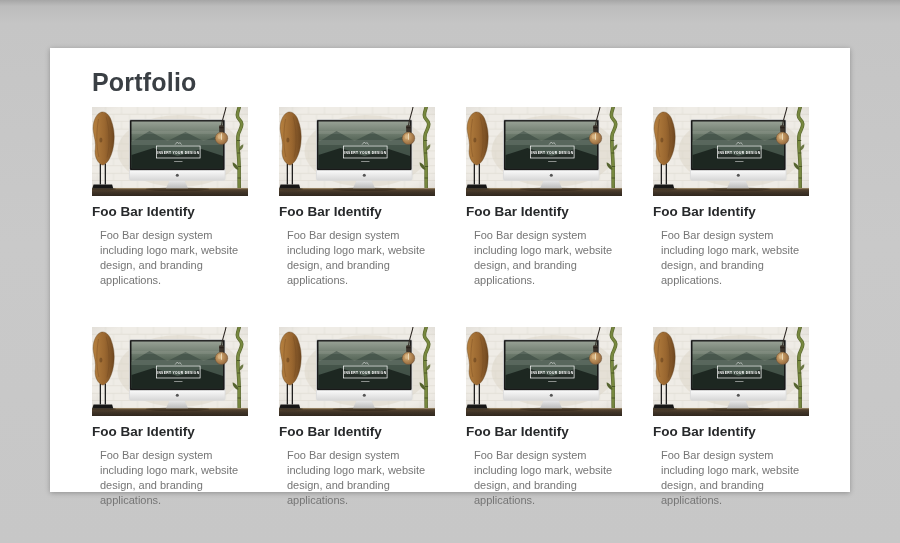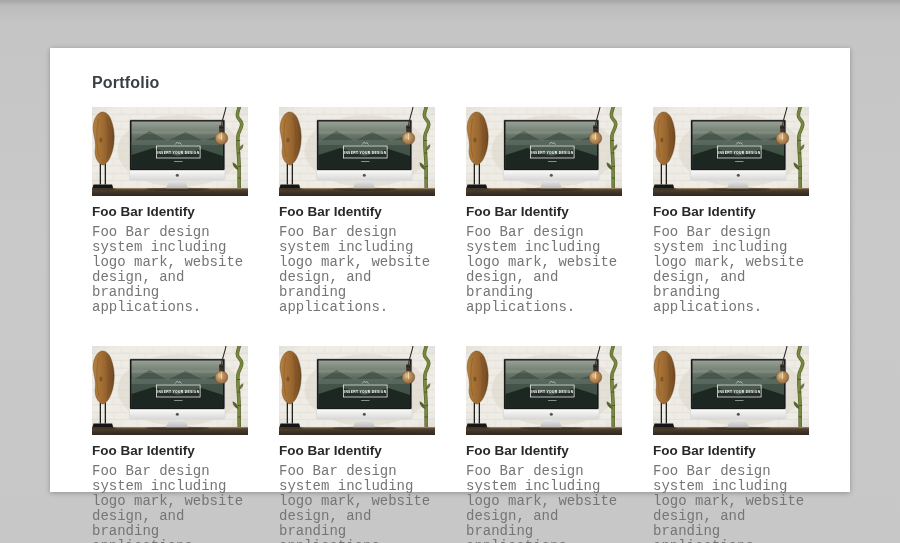--- a/index.html
+++ b/index.html
@@ -20,21 +20,21 @@
     top: 48px;
     width: 800px;
     height: 444px;
     background: #ffffff;
     box-shadow: 0 1px 5px rgba(0,0,0,0.28);
     box-sizing: border-box;
     padding: 22px 41px 0 42px;
   }
   .page-title {
     margin: 0 0 12px 0;
-    font-size: 16px;
+    font-size: 25px;
     line-height: 25px;
     font-weight: 700;
     color: #3a3f44;
     letter-spacing: 0.2px;
   }
   .grid {
     display: grid;
     grid-template-columns: repeat(4, 1fr);
     column-gap: 14px;
     row-gap: 33px;
@@ -50,25 +50,24 @@
   .thumb svg { display: block; width: 100%; height: 89px; }
   .card-title {
     margin: 8px 0 5px 0;
     font-size: 13.5px;
     line-height: 16px;
     font-weight: 700;
     color: #27292b;
     cursor: pointer;
   }
   .card-desc {
-    margin: 0;
-    font-size: 14px;
+    margin: 8px;
+    font-size: 11px;
     line-height: 15px;
     color: #757575;
-    font-family: Liberation Mono, monospace;
   }
   .defs-svg { position: absolute; width: 0; height: 0; overflow: hidden; }
 </style>
 </head>
 <body>
 
 <svg class="defs-svg" aria-hidden="true">
   <defs>
     <linearGradient id="screenGrad" x1="0" y1="0" x2="0" y2="1">
       <stop offset="0" stop-color="#97a094"></stop>

